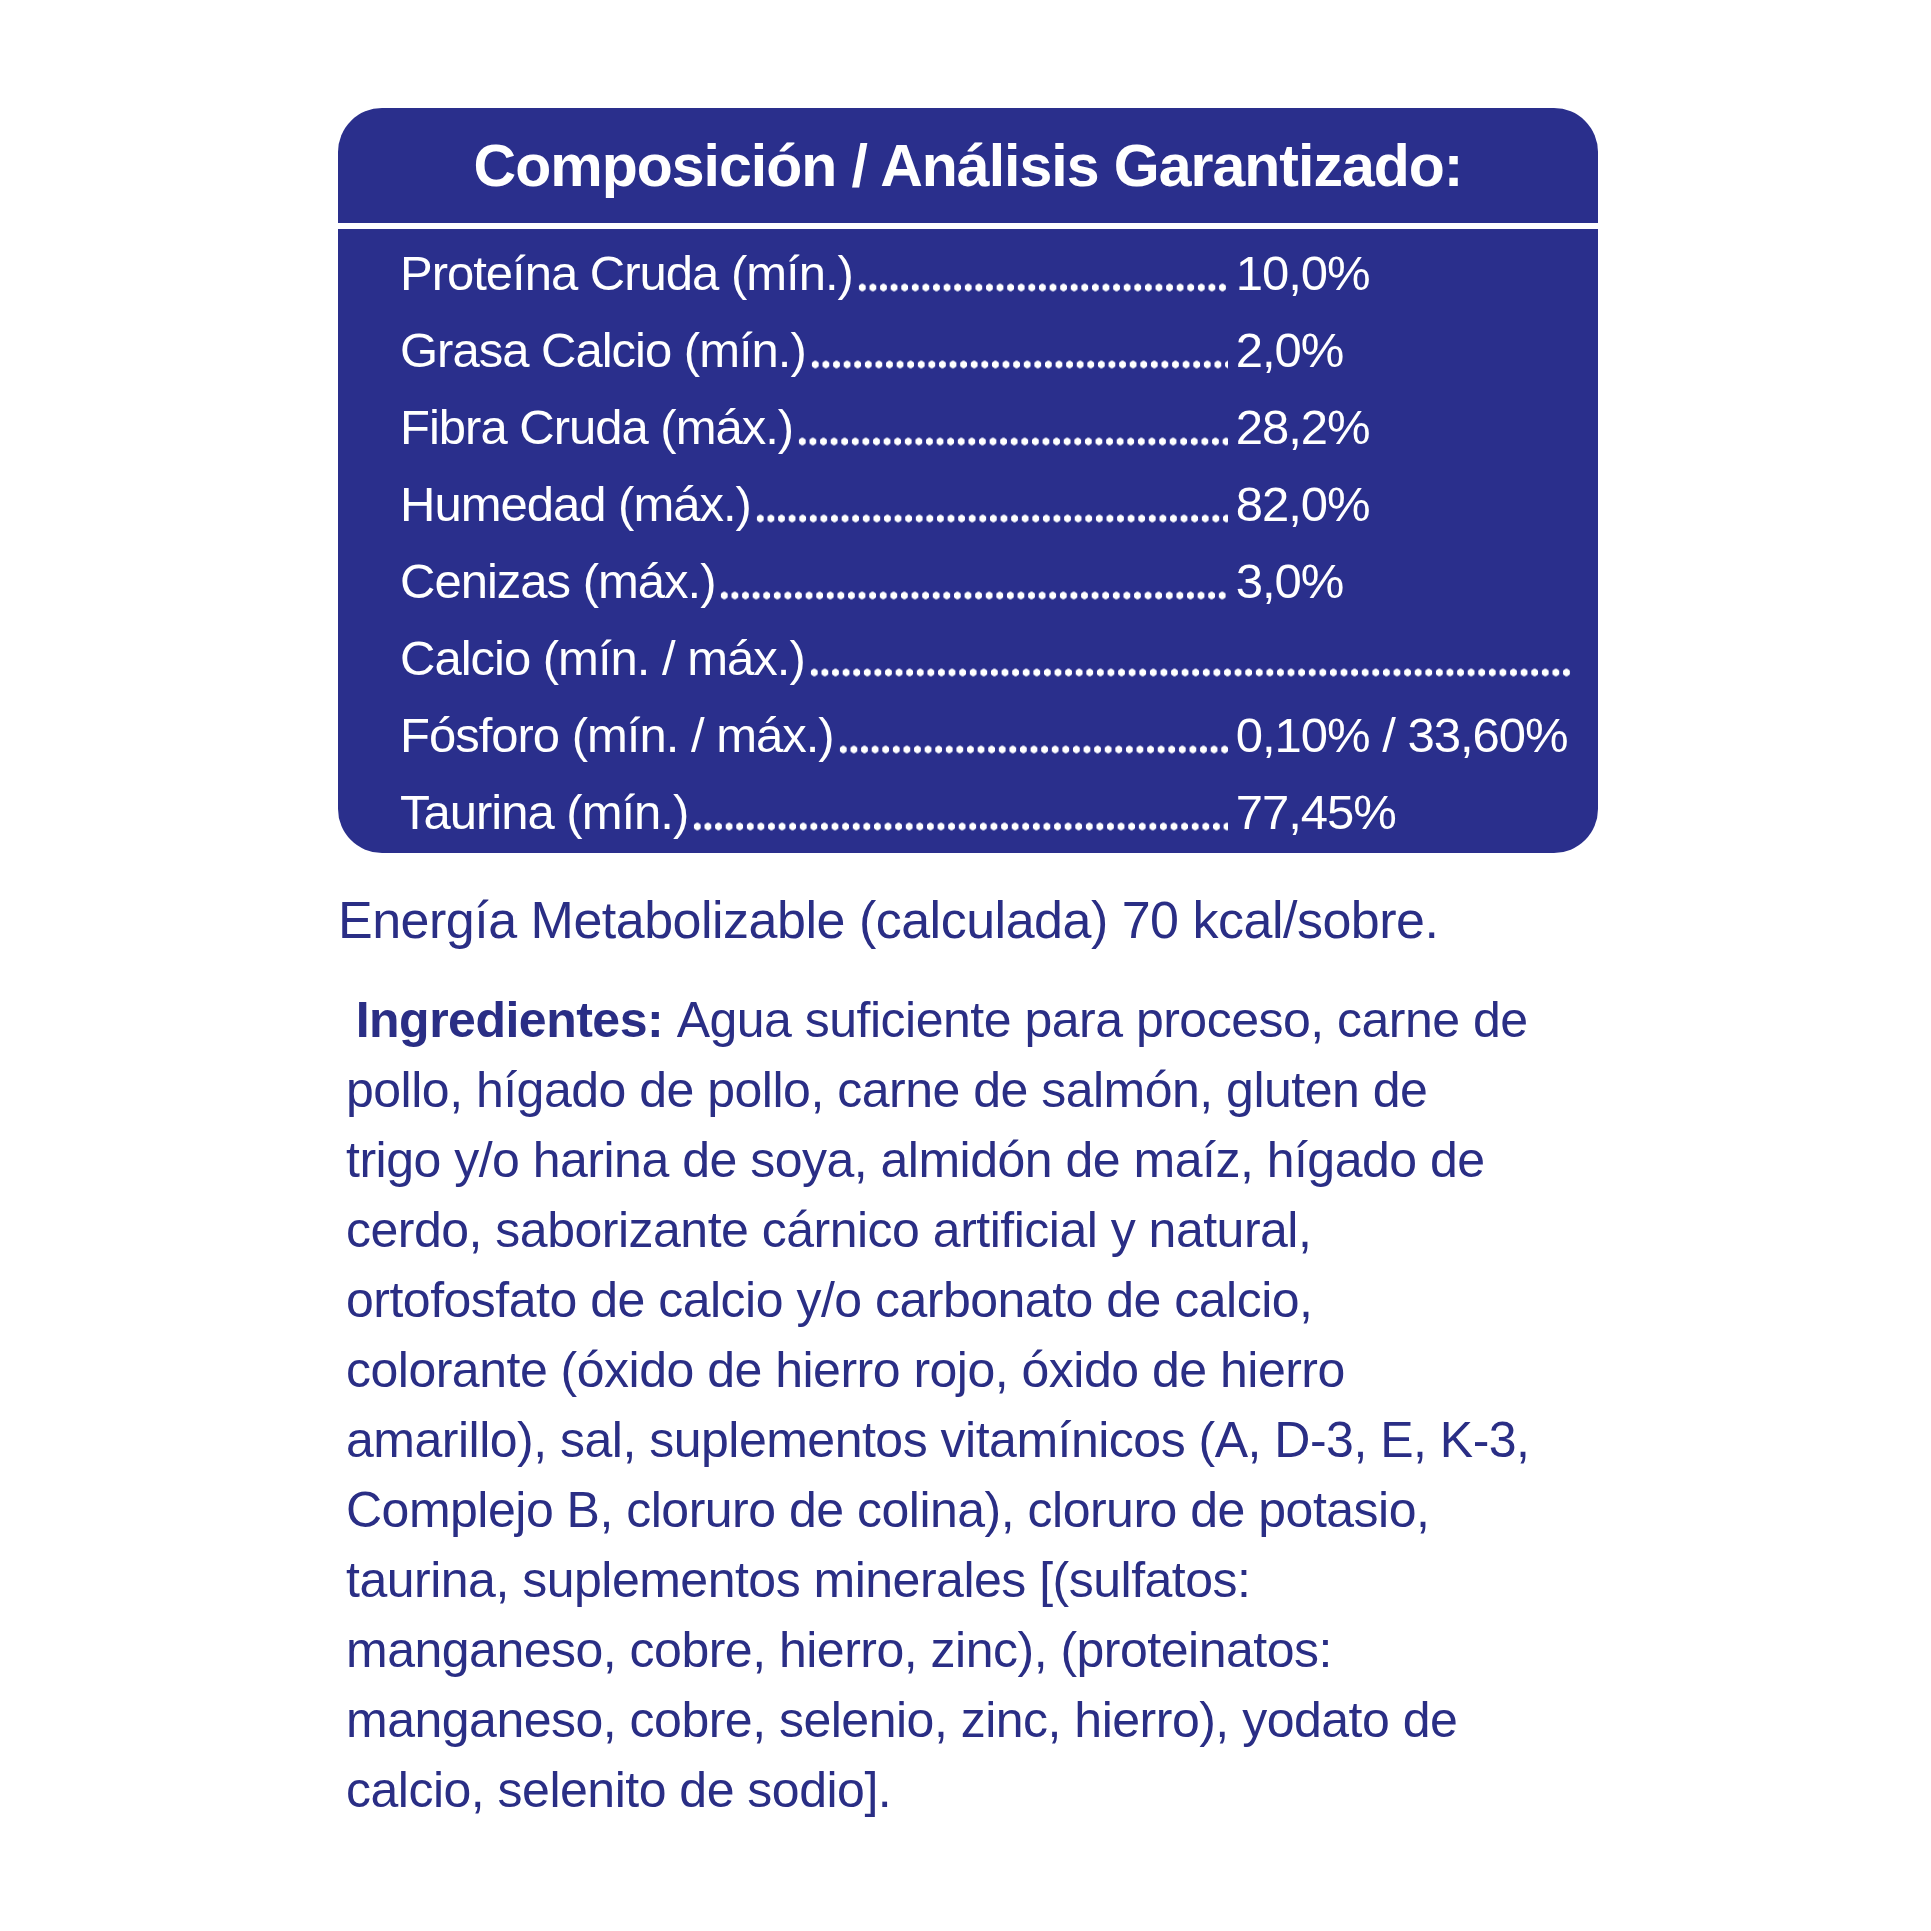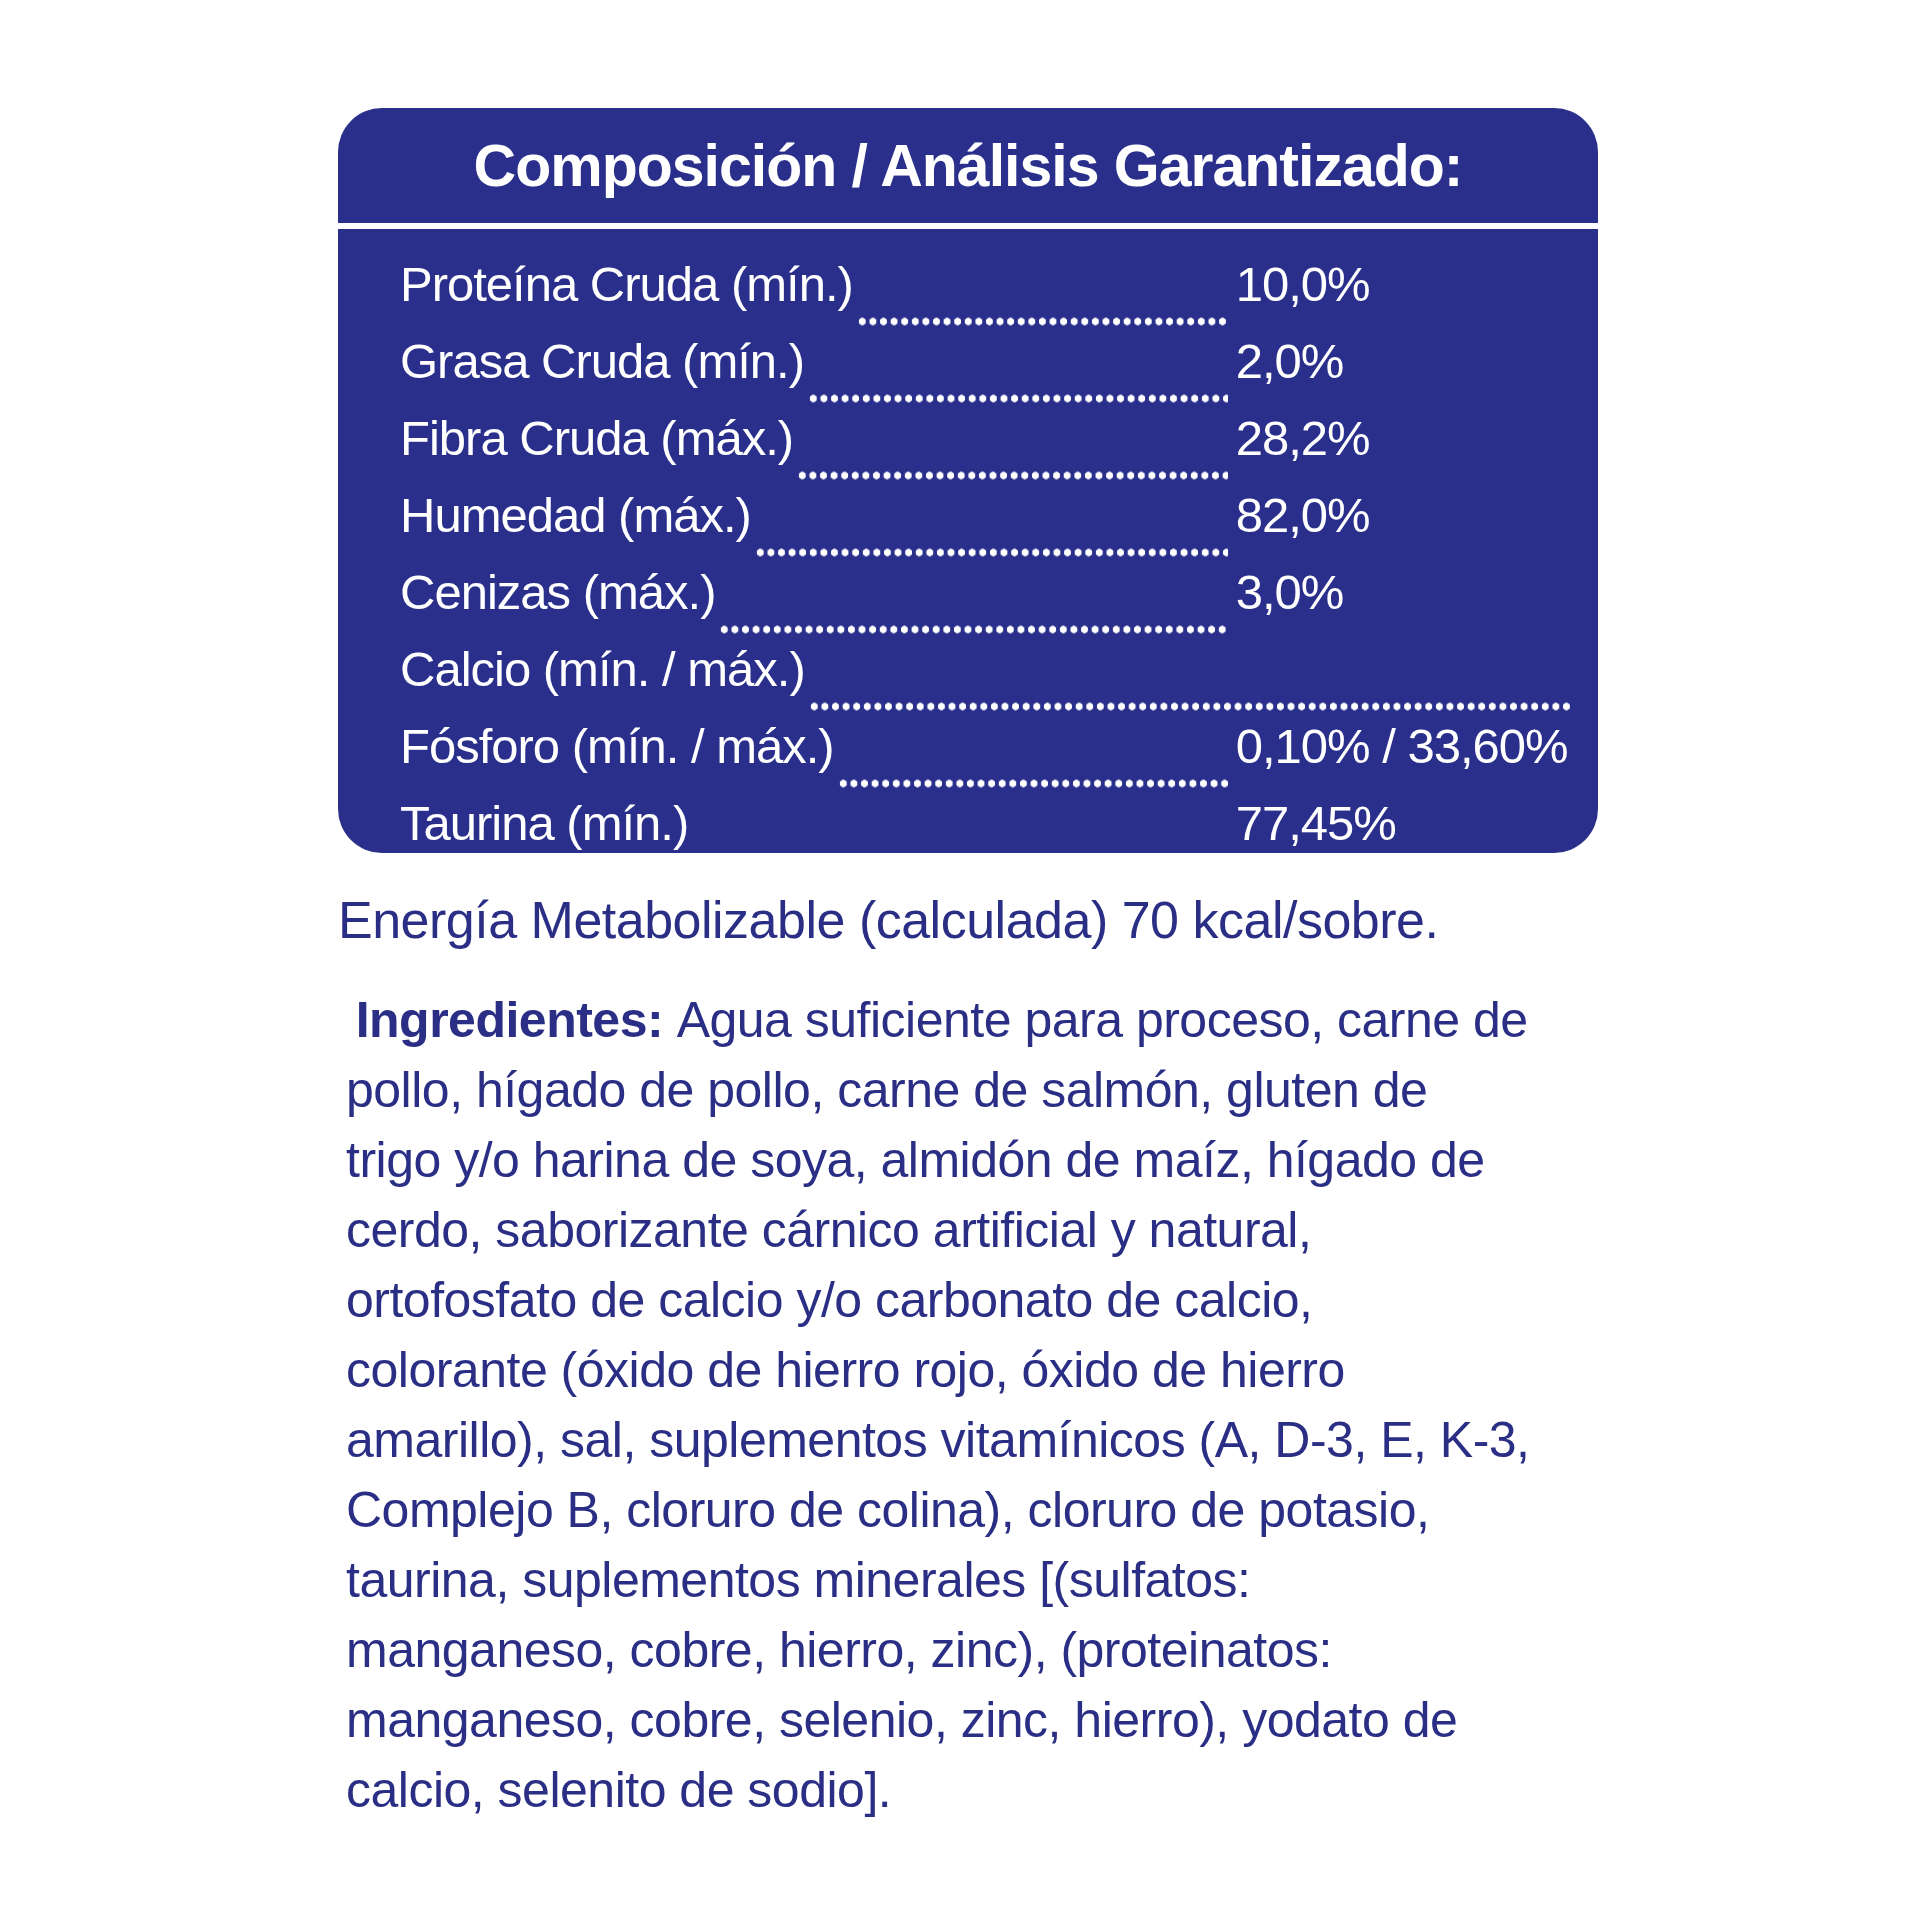--- a/index.html
+++ b/index.html
@@ -33,21 +33,21 @@
     white-space:nowrap;
   }
   .panel-divider{
     height:5.8px;width:100%;
     background:var(--white);
   }
   .rows{
     padding:5.8px 19.3px 0 62px;
   }
   .row{
-    display:flex;align-items:flex-end;
+    display:flex;align-items:center;
     height:77px;
     font-size:49px;
     letter-spacing:-1px;
   }
   .row-label{white-space:nowrap;flex:0 0 auto;}
   .dots{
     flex:1 1 auto;
     height:9.7px;
     margin:0 7.7px 0 3.9px;
     transform:translateY(14.5px);
@@ -94,21 +94,21 @@
     <div class="panel-divider"></div>
     <div class="rows">
 
       <div class="row">
         <span class="row-label">Proteína Cruda (mín.)</span>
         <span class="dots"></span>
         <span class="row-value">10,0%</span>
       </div>
 
       <div class="row">
-        <span class="row-label">Grasa Cruda (mín.)</span>
+        <span class="row-label">Grasa Calcio (mín.)</span>
         <span class="dots"></span>
         <span class="row-value">2,0%</span>
       </div>
 
       <div class="row">
         <span class="row-label">Fibra Cruda (máx.)</span>
         <span class="dots"></span>
         <span class="row-value">28,2%</span>
       </div>
 

